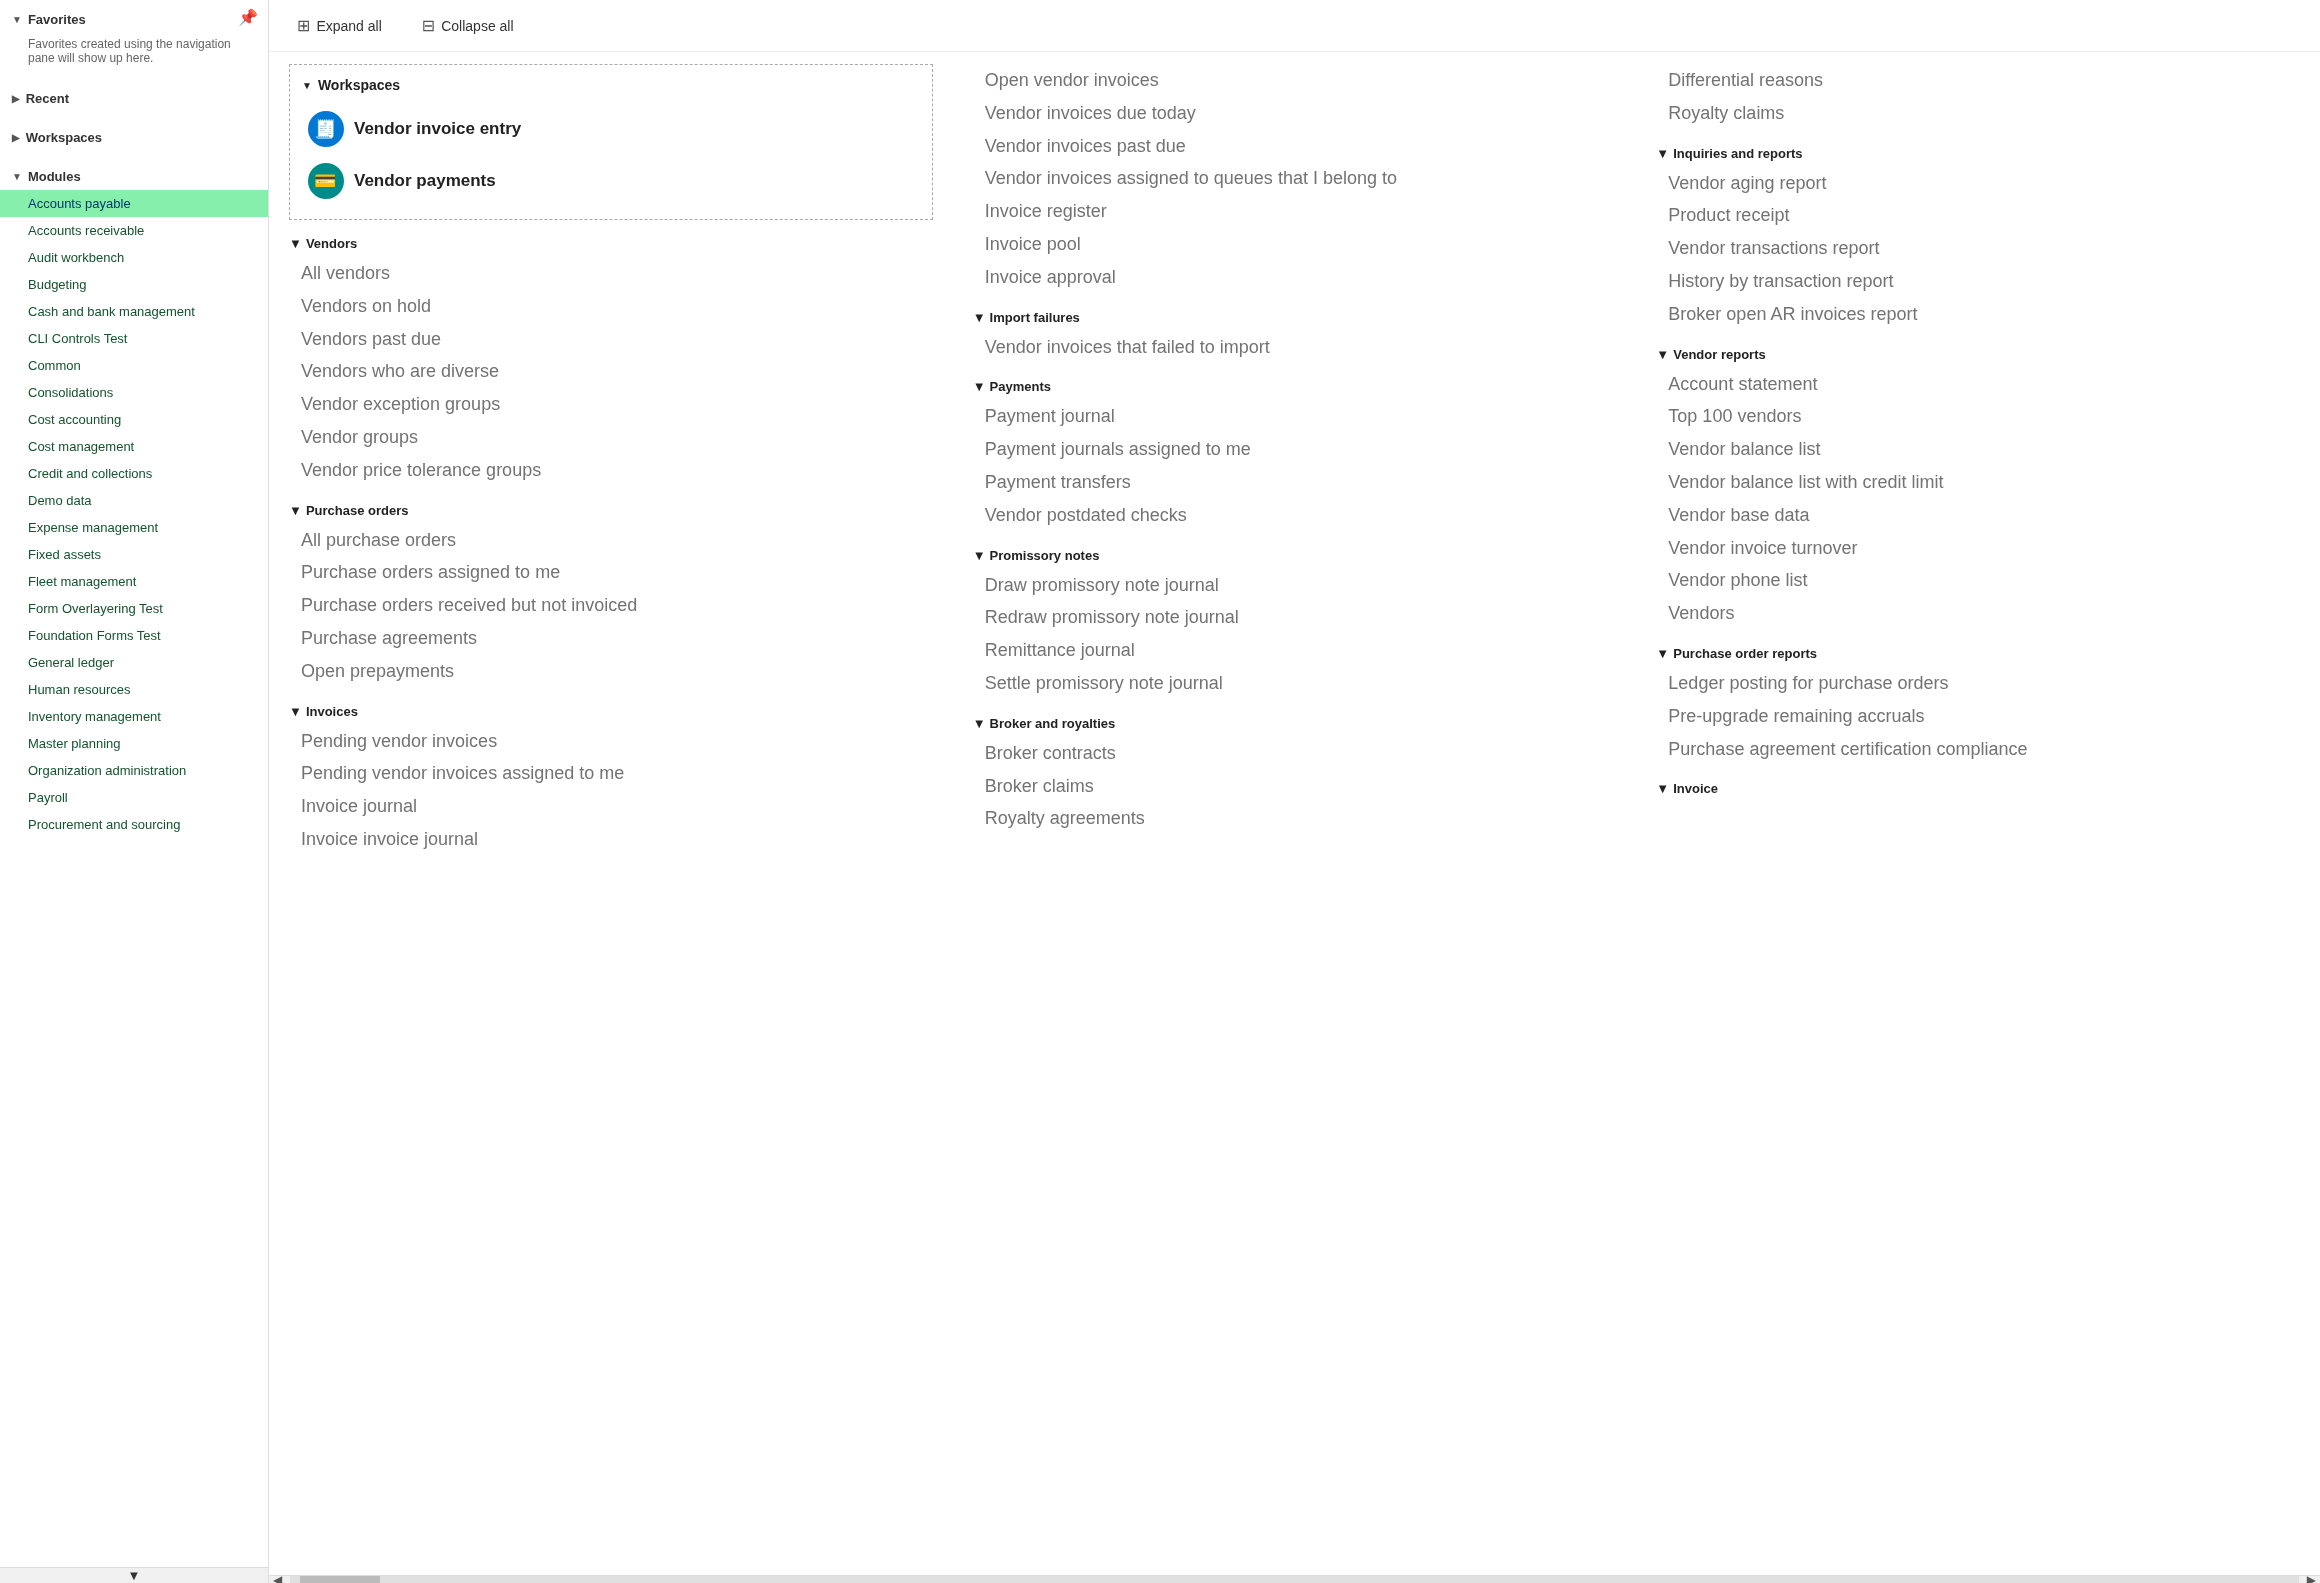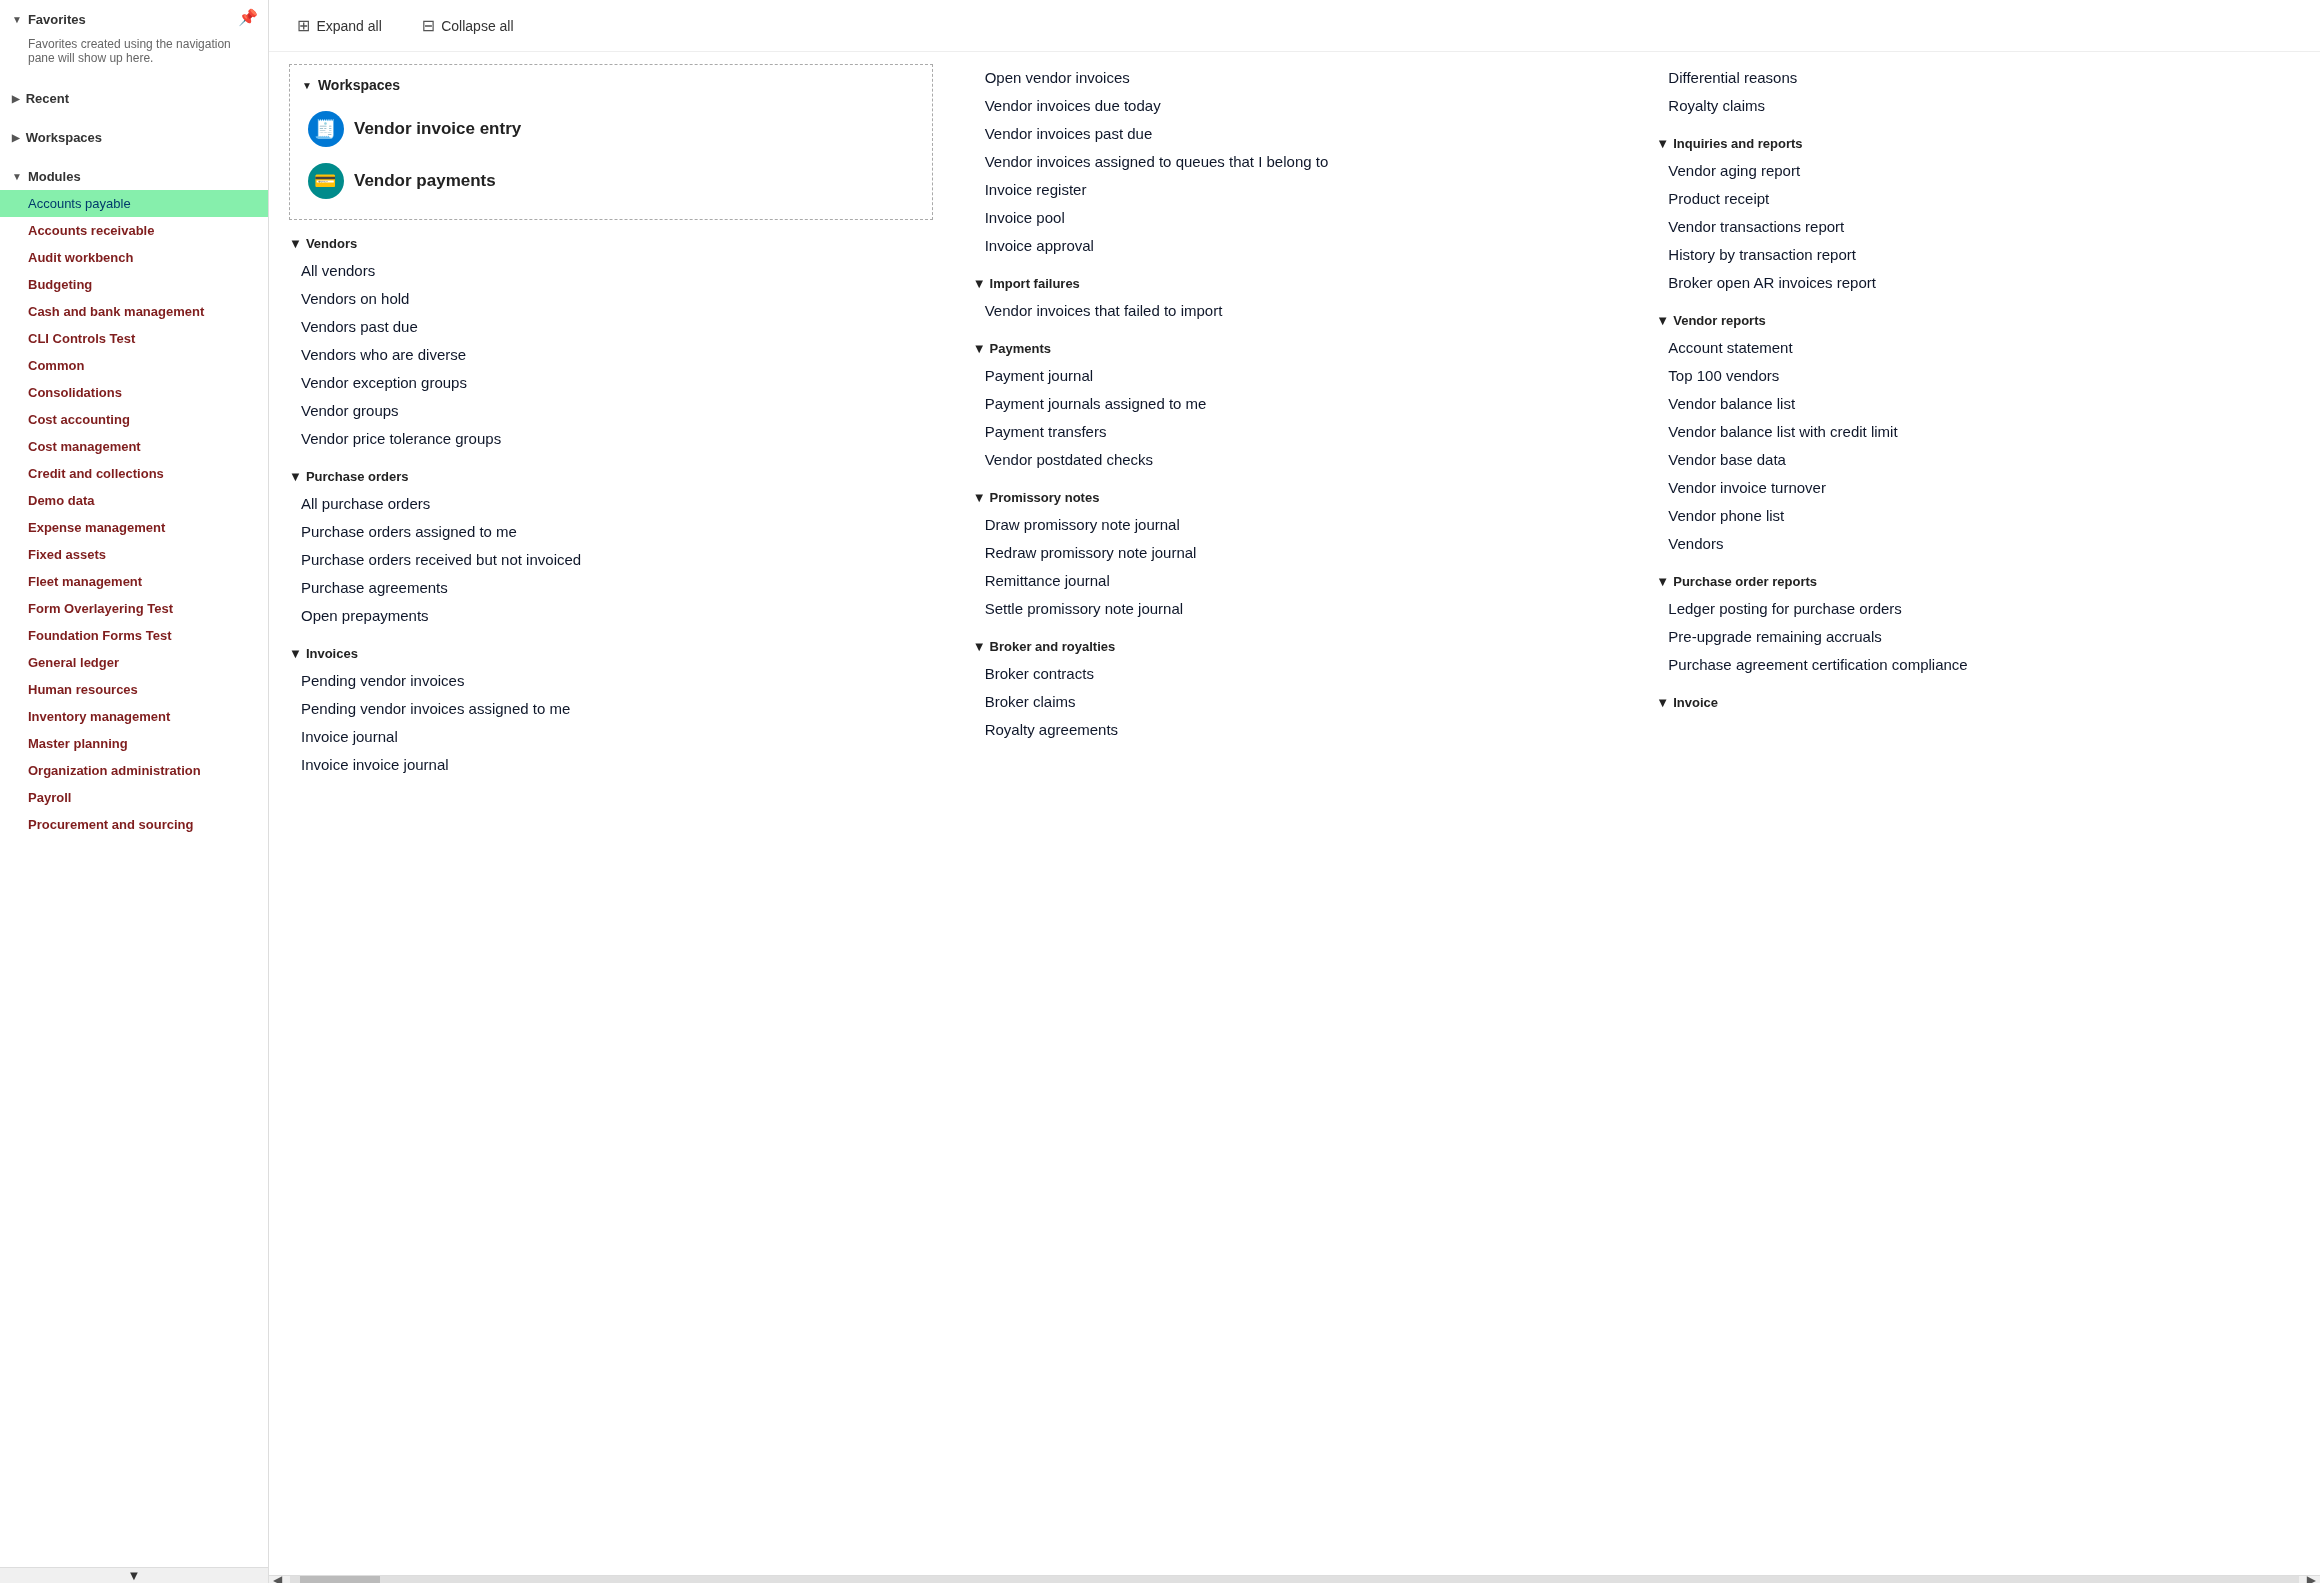--- a/index.html
+++ b/index.html
@@ -53,23 +53,22 @@
 
     .sidebar-description {
       font-size: 12px;
       color: #666;
       padding: 4px 28px 8px 28px;
     }
 
     .sidebar-item {
       padding: 6px 12px 6px 28px;
       cursor: pointer;
-      color: #7f1d1d;
+      color: #14532d;
       font-size: 13px;
-      font-weight: bold;
     }
 
     .sidebar-item.active {
       background: #86efac;
       color: #003a6b;
       font-weight: 500;
     }
 
     
     .main-content {
@@ -176,22 +175,22 @@
       font-size: 13px;
       color: #222;
       margin-bottom: 6px;
       display: flex;
       align-items: center;
       gap: 4px;
     }
 
     .nav-link {
       display: block;
-      color: #0f172a;
-      font-size: 15px;
+      color: #737373;
+      font-size: 18px;
       padding: 2px 0 2px 12px;
       cursor: pointer;
       text-decoration: none;
       line-height: 1.6;
     }
 
     
     ::-webkit-scrollbar { width: 8px; height: 8px; }
     ::-webkit-scrollbar-track { background: #f0f0f0; }
     ::-webkit-scrollbar-thumb { background: #bbb; }

